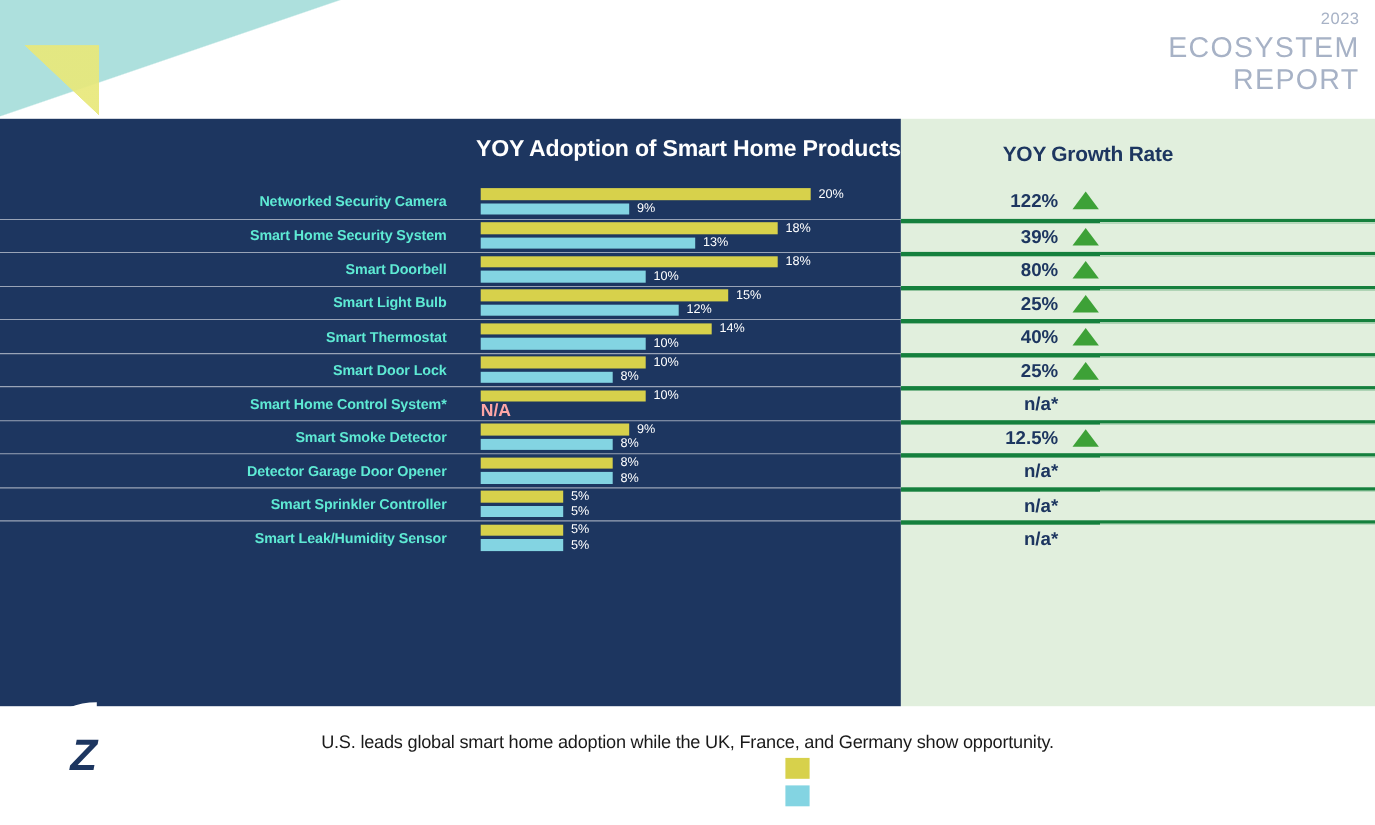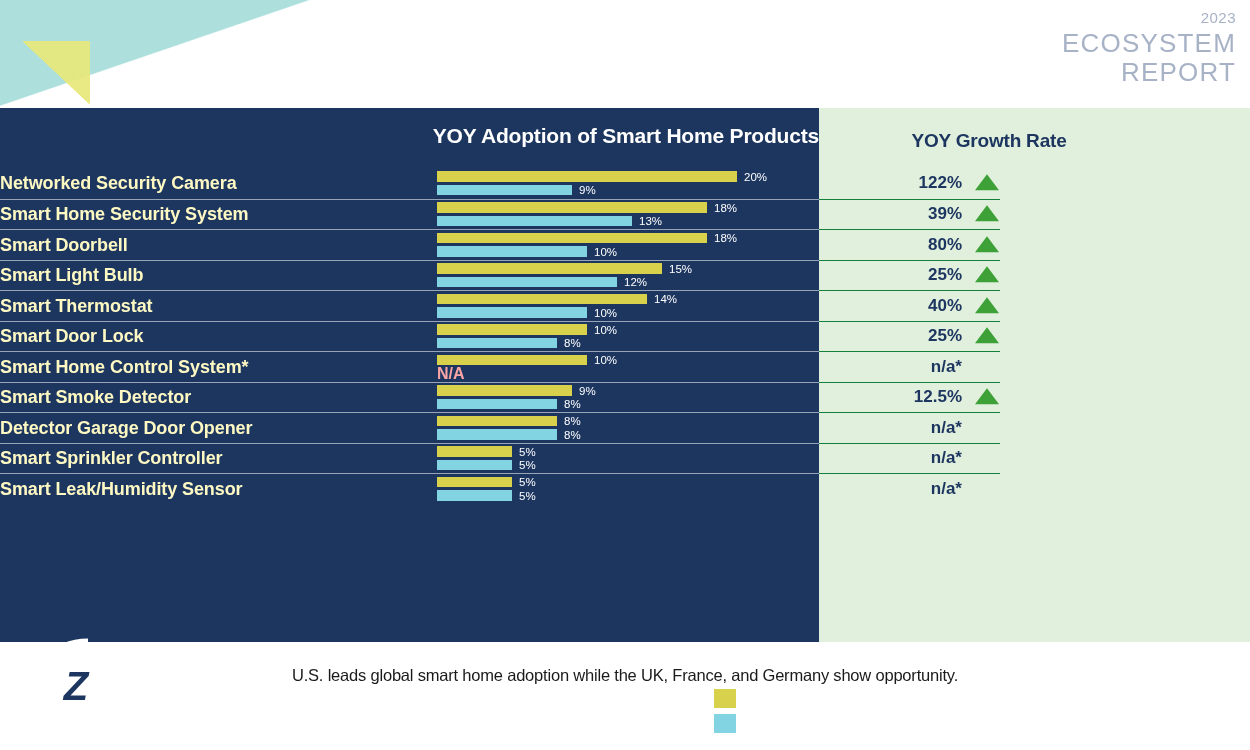--- a/index.html
+++ b/index.html
@@ -51,22 +51,22 @@
 
   
   .rows { position:absolute; left:0; top:60px; width:819px; }
   .row {
     position:relative; height:30.5px; width:819px;
     border-top:1px solid rgba(255,255,255,0.55);
   }
   .row:first-child { border-top:none; }
   .row .cat {
     position:absolute; left:0; top:50%; transform:translateY(-50%);
-    width:418px; text-align:left; padding-right:12px;
-    color:#fef9c3; font-size:18px; font-weight:bold; letter-spacing:-0.1px;
+    width:418px; text-align:right; padding-right:12px;
+    color:#5eead4; font-size:13px; font-weight:bold; letter-spacing:-0.1px;
     white-space:nowrap;
   }
   .bars { position:absolute; left:437px; top:50%; transform:translateY(-50%); width:382px; }
   .barline { position:relative; height:10.5px; margin-bottom:3px; }
   .barline:last-child { margin-bottom:0; }
   .bar { position:absolute; left:0; top:0; height:10.5px; }
   .bar.q1 { background:#d7d14b; }
   .bar.q2 { background:#83d4e2; }
   .blab {
     position:absolute; top:50%; transform:translateY(-52%);
@@ -74,21 +74,21 @@
   }
   .na-text {
     position:absolute; left:0; top:50%; transform:translateY(-50%);
     color:#fca5a5; font-size:16px; font-weight:bold;
   }
 
   
   .grows { position:absolute; left:819px; top:168px; width:431px; }
   .grow-row {
     position:relative; height:30.5px; width:431px;
-    border-top:1px solid #15803d;
+    border-top:4px solid #15803d;
   }
   .grow-row:first-child { border-top:none; }
   .grow-row .sep-mask {
     position:absolute; left:181px; top:-1px; width:250px; height:1px; background:#e1efdd;
   }
   .grow-val {
     position:absolute; left:0; top:50%; transform:translateY(-50%);
     width:143px; text-align:right;
     color:#1d3660; font-size:17px; font-weight:bold; letter-spacing:0px;
   }

